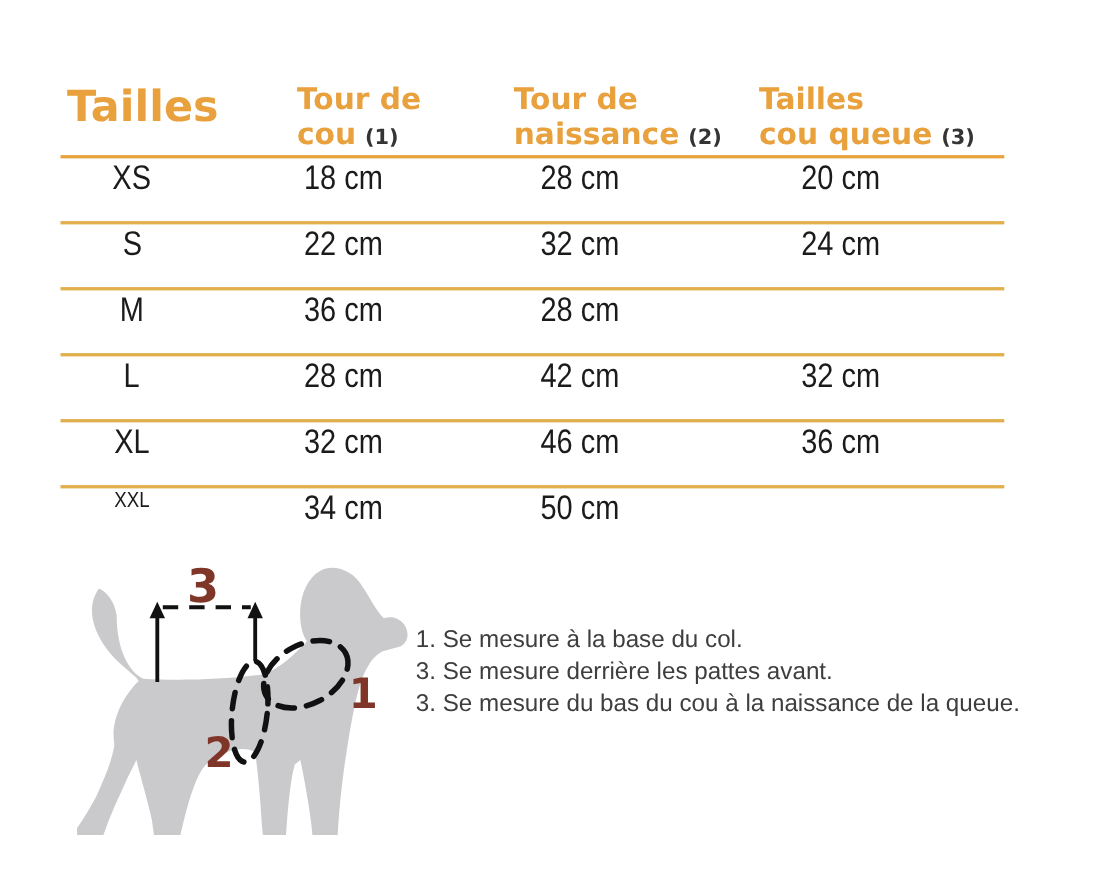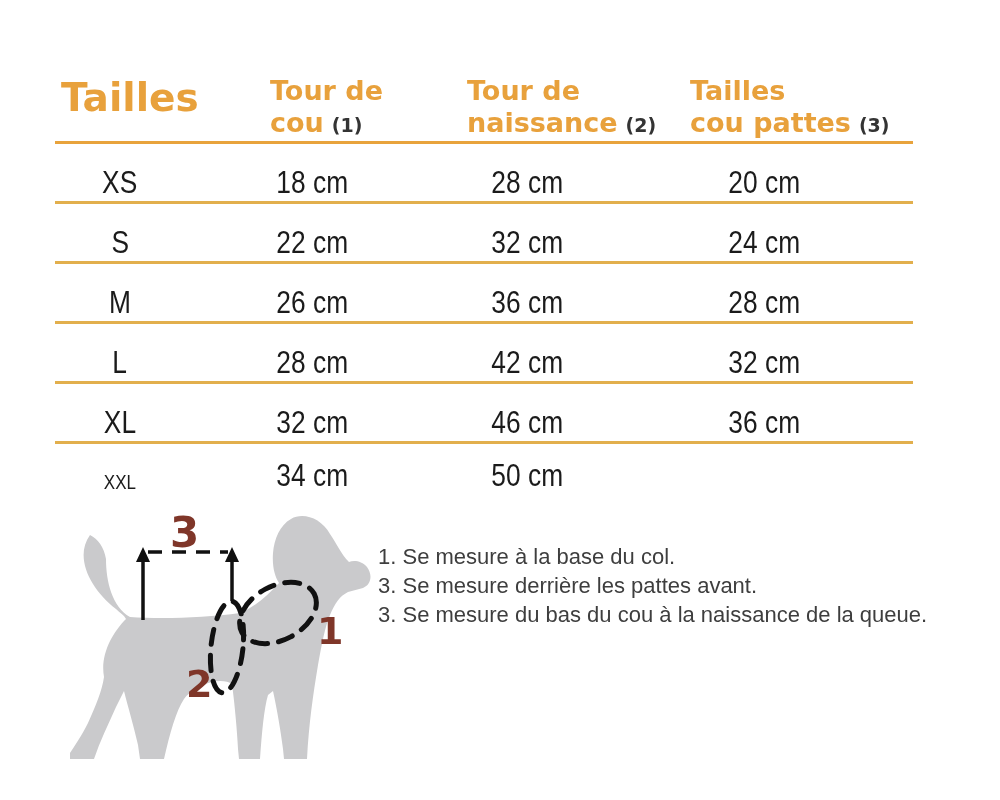--- a/index.html
+++ b/index.html
@@ -34,40 +34,40 @@
     font-family:"DejaVu Sans", sans-serif;
   }
   .th.title-cell{
     font-size:39px;color:#E8A13C;padding-left:6px;justify-content:center;
   }
   .th.c2{padding-left:85px;}
   .th.c3{padding-left:27px;}
   .th.c4{padding-left:75px;}
 
   .td{
-    display:flex;align-items:flex-end;justify-content:center;
+    display:flex;align-items:flex-start;justify-content:center;
     color:#1b1b1b;font-size:31px;
   }
   .td .num{display:inline-block;transform:scaleX(.85);white-space:nowrap;}
   .td.size-cell{font-size:31px;}
   .tr.data-row.last .td.size-cell{font-size:20px;}
 
   
   #dog-diagram{position:absolute;left:60px;top:505px;width:340px;height:295px;}
   .marker{
     position:absolute;color:#7F3629;font-weight:bold;
     font-family:"DejaVu Sans", sans-serif;line-height:1;
   }
   #marker-back{left:170px;top:512px;font-size:42px;}
   #marker-neck{left:317px;top:612px;font-size:38px;}
   #marker-chest{left:186px;top:665px;font-size:38px;}
 
   
   #notes{
-    position:absolute;left:378px;top:542px;
+    position:absolute;left:378px;top:566px;
     color:#3E3E3E;font-size:22px;line-height:29px;
     font-family:"Liberation Sans", sans-serif;font-weight:normal;
   }
   .note-line{white-space:nowrap;}
 </style>
 </head>
 <body>
 
 <div id="page">
 
@@ -78,21 +78,21 @@
       <div class="th c2">
         <span class="hline">Tour de</span>
         <span class="hline"><span>cou</span><span class="note">(1)</span></span>
       </div>
       <div class="th c3">
         <span class="hline">Tour de</span>
         <span class="hline"><span>naissance</span><span class="note">(2)</span></span>
       </div>
       <div class="th c4">
         <span class="hline">Tailles</span>
-        <span class="hline"><span>cou pattes</span><span class="note">(3)</span></span>
+        <span class="hline"><span>cou queue</span><span class="note">(3)</span></span>
       </div>
     </div>
 
     <div class="tr data-row">
       <div class="td size-cell">
           <span class="num">XS</span>
         </div>
       <div class="td">
           <span class="num">18 cm</span>
         </div>
@@ -115,23 +115,20 @@
           <span class="num">32 cm</span>
         </div>
       <div class="td">
           <span class="num">24 cm</span>
         </div>
     </div>
 
     <div class="tr data-row">
       <div class="td size-cell">
           <span class="num">M</span>
-        </div>
-      <div class="td">
-          <span class="num">26 cm</span>
         </div>
       <div class="td">
           <span class="num">36 cm</span>
         </div>
       <div class="td">
           <span class="num">28 cm</span>
         </div>
     </div>
 
     <div class="tr data-row">

